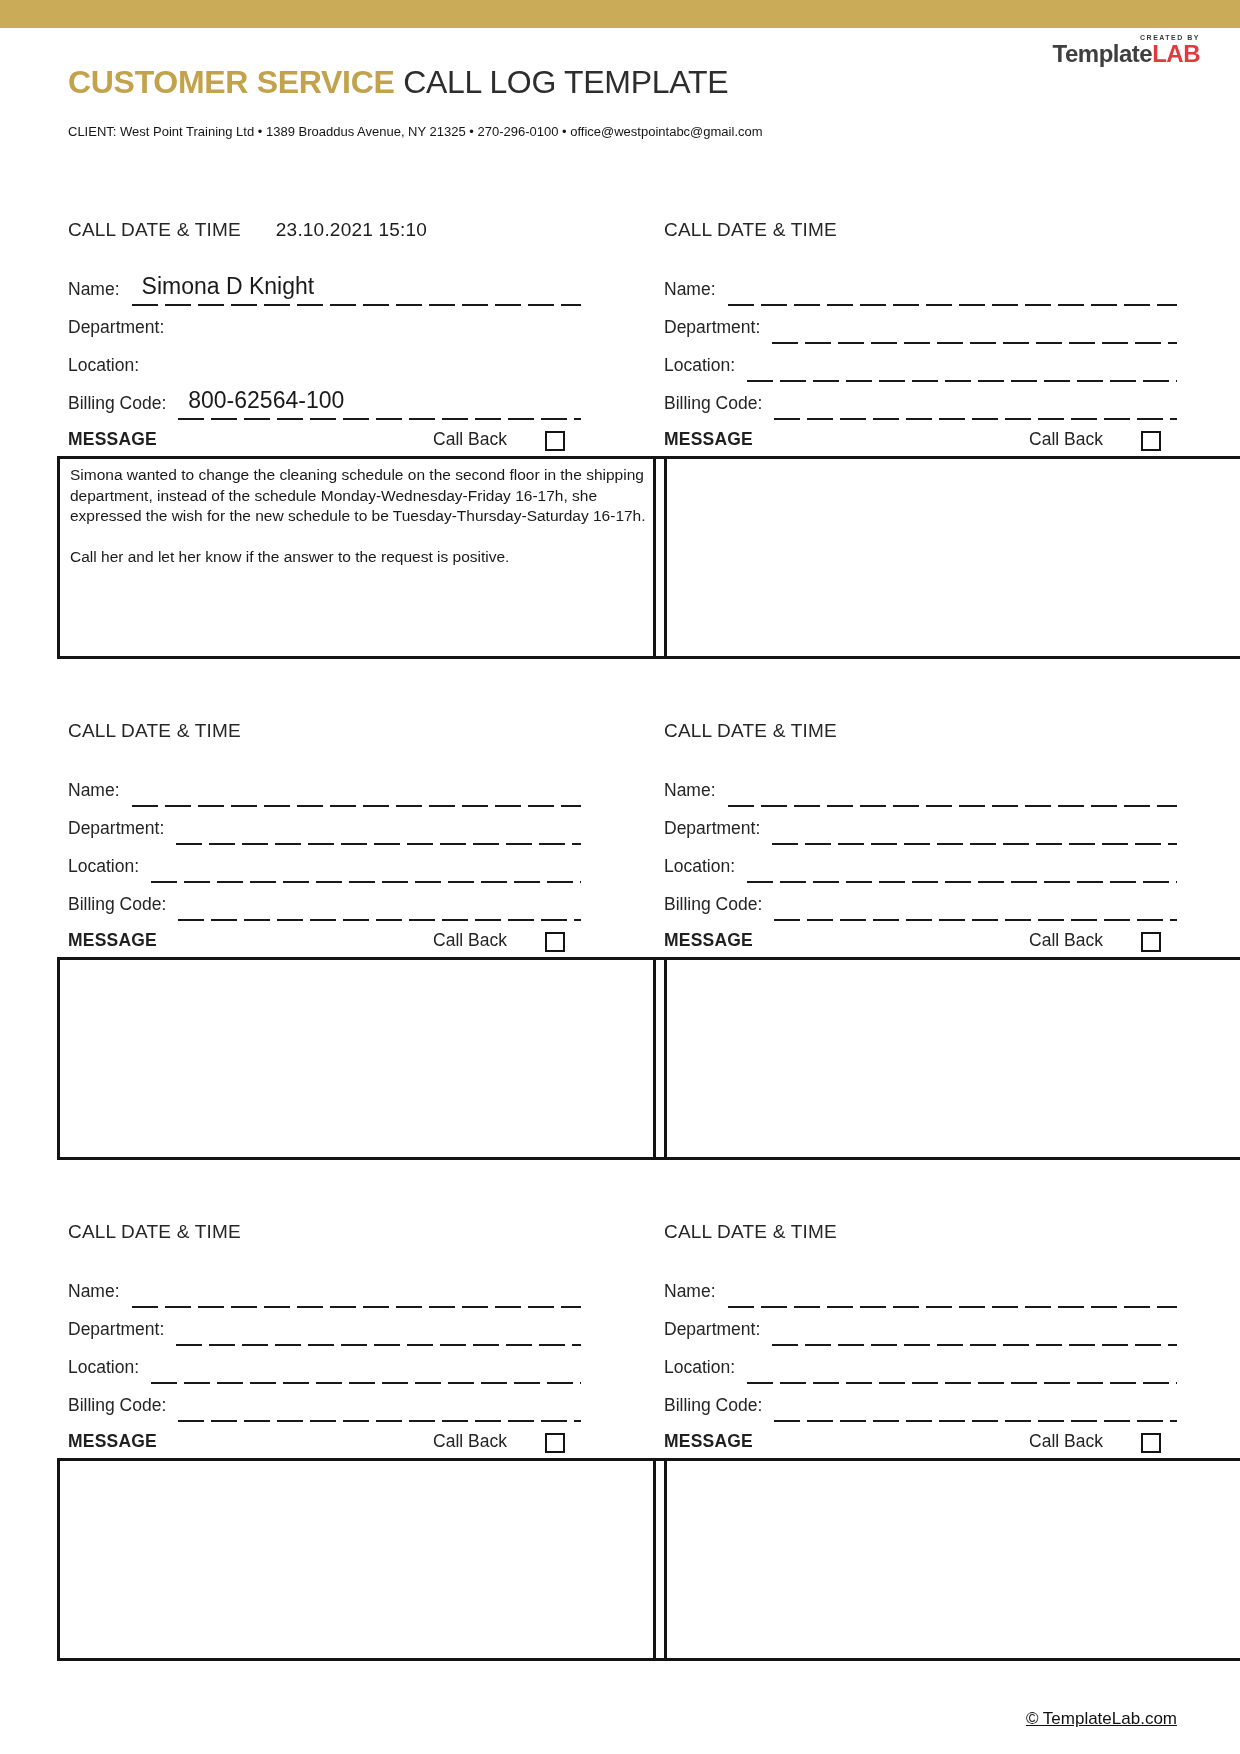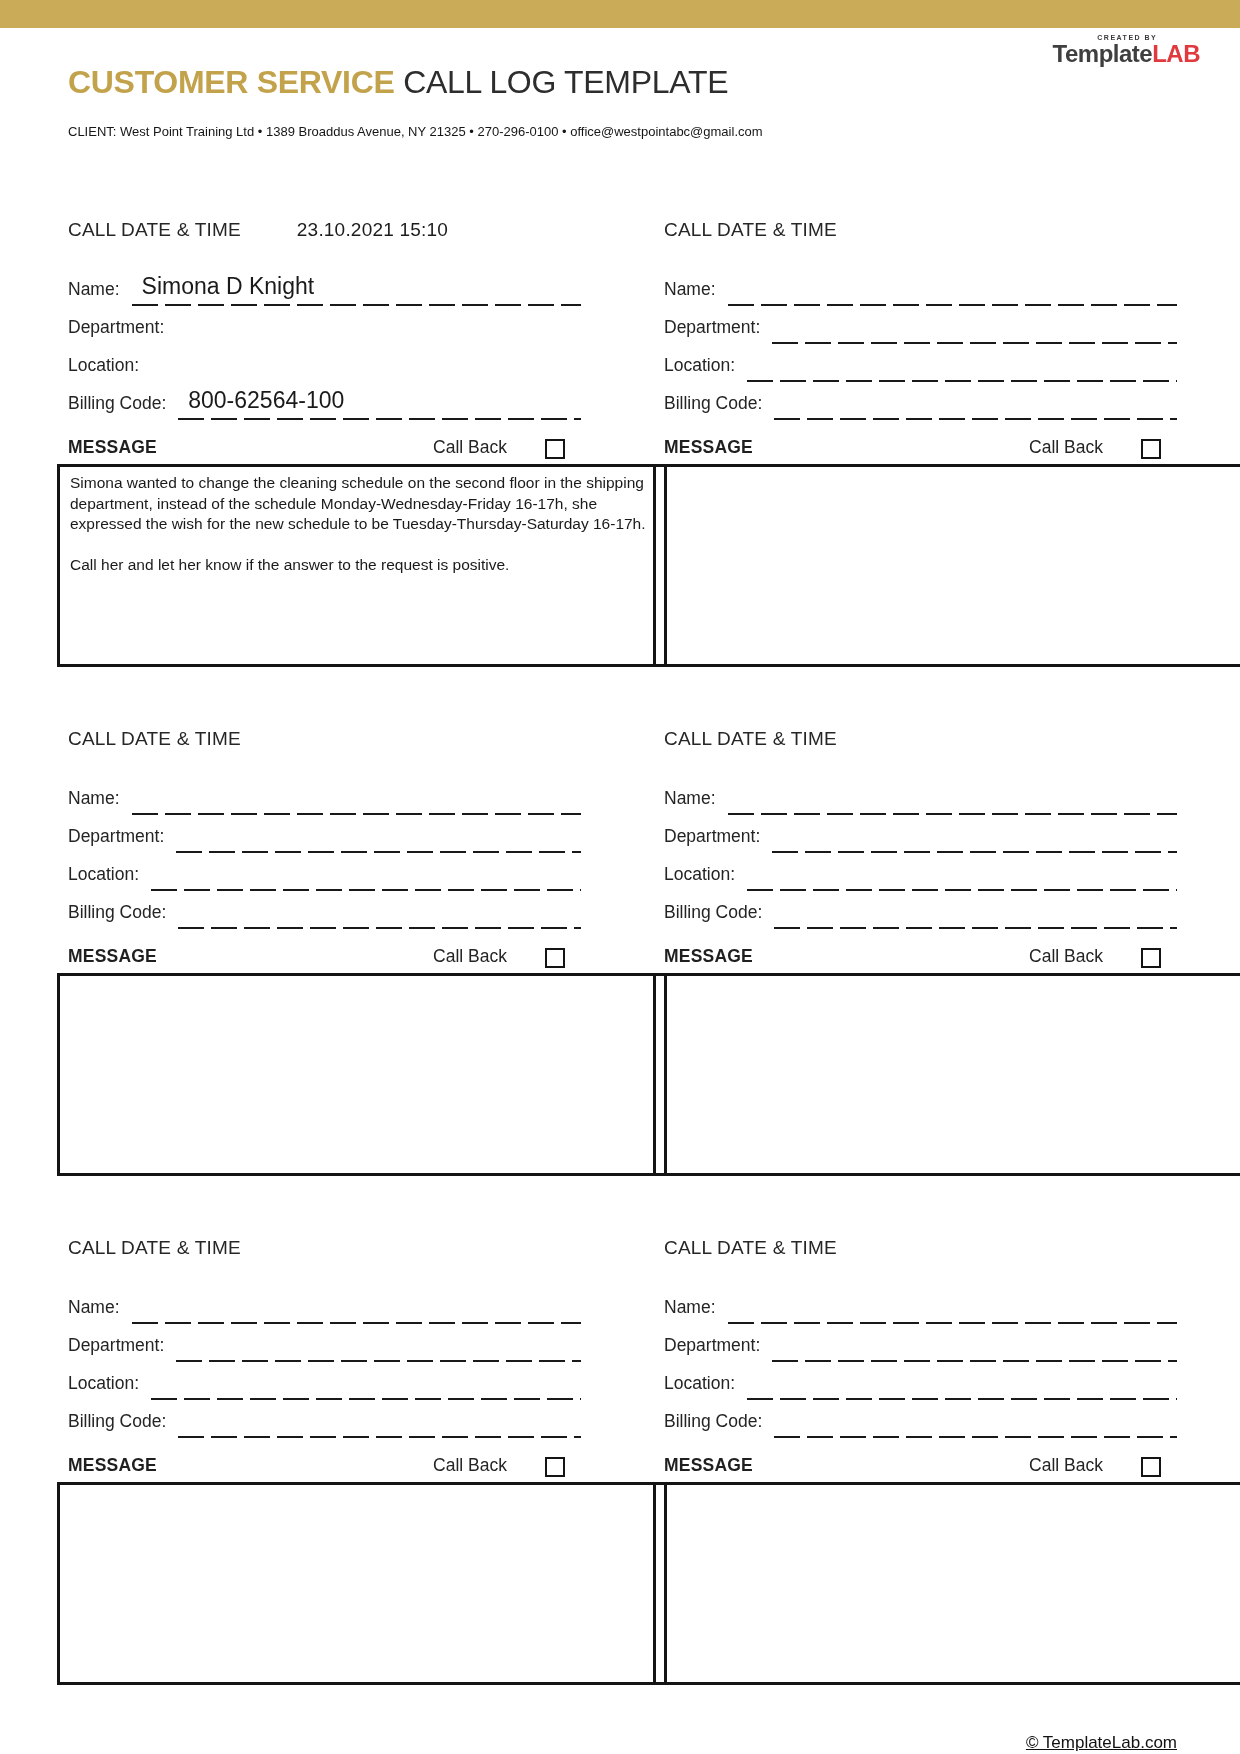--- a/index.html
+++ b/index.html
@@ -19,21 +19,21 @@
     width: 100%;
     height: 28px;
     background: #C9AB58;
   }
   .brand-row {
     display: flex;
     justify-content: flex-end;
     padding: 4px 40px 0 0;
     height: 36px;
   }
-  .brand { text-align: center; line-height: 1; }
+  .brand { text-align: right; line-height: 1; }
   .brand .created-by {
     display: block;
     font-size: 7px;
     font-weight: 700;
     letter-spacing: 1.5px;
     color: #3a3a3a;
     margin: 2px 0 1px 2px;
   }
   .brand .brand-name {
     font-size: 24px;
@@ -77,21 +77,21 @@
     display: flex;
     align-items: baseline;
     padding-left: 11px;
     height: 22px;
     margin-bottom: 35px;
     font-size: 19px;
     color: #262626;
     letter-spacing: 0.2px;
   }
   .entry-head .head-value {
-    margin-left: 56px;
+    margin-left: 35px;
     font-size: 19px;
     color: #1c1c1c;
   }
 
   .field-row {
     display: flex;
     align-items: flex-end;
     height: 30px;
     margin-bottom: 8px;
     padding-left: 11px;
@@ -117,21 +117,21 @@
     padding: 0 0 6px 10px;
     font-size: 23px;
     color: #1a1a1a;
     white-space: nowrap;
   }
 
   .message-row {
     display: flex;
     align-items: center;
     height: 22px;
-    margin: 16px 0 6px 0;
+    margin: 8px 0 6px 0;
     padding-left: 11px;
   }
   .msg-label {
     font-weight: 700;
     font-size: 17.5px;
     letter-spacing: 0.2px;
     color: #1f1f1f;
   }
   .callback-label {
     margin-left: auto;

